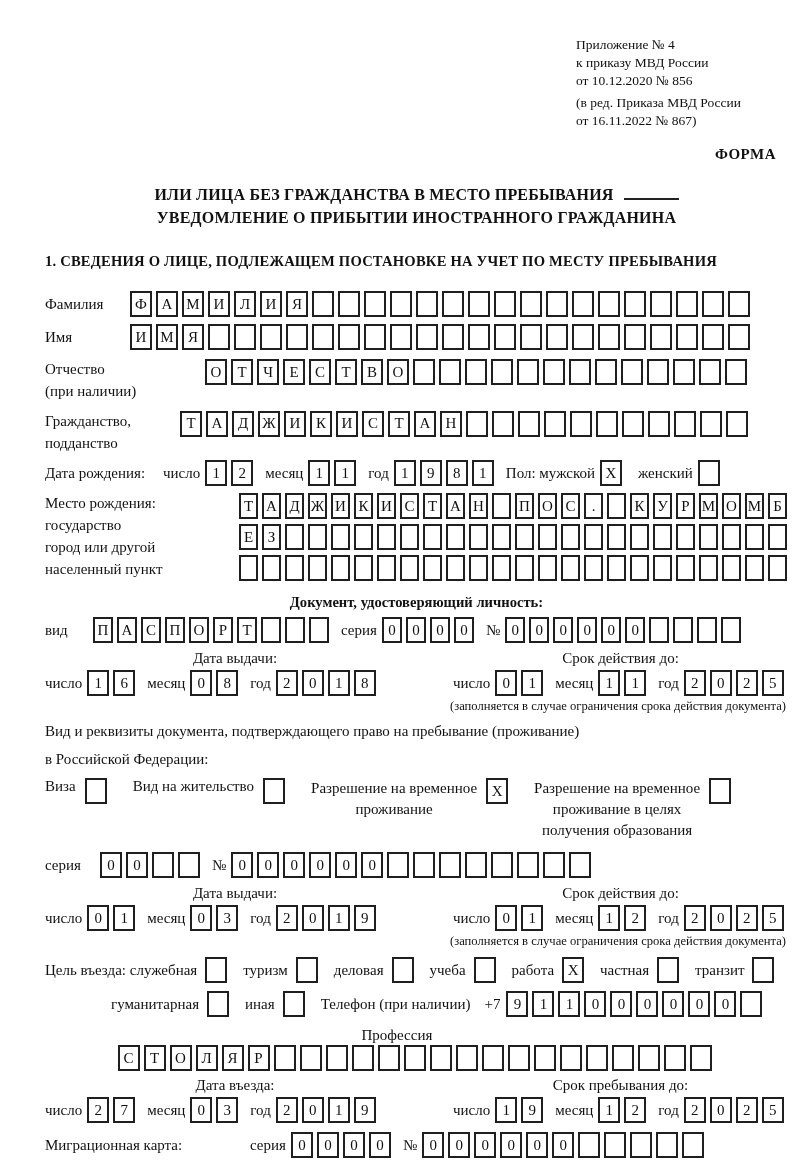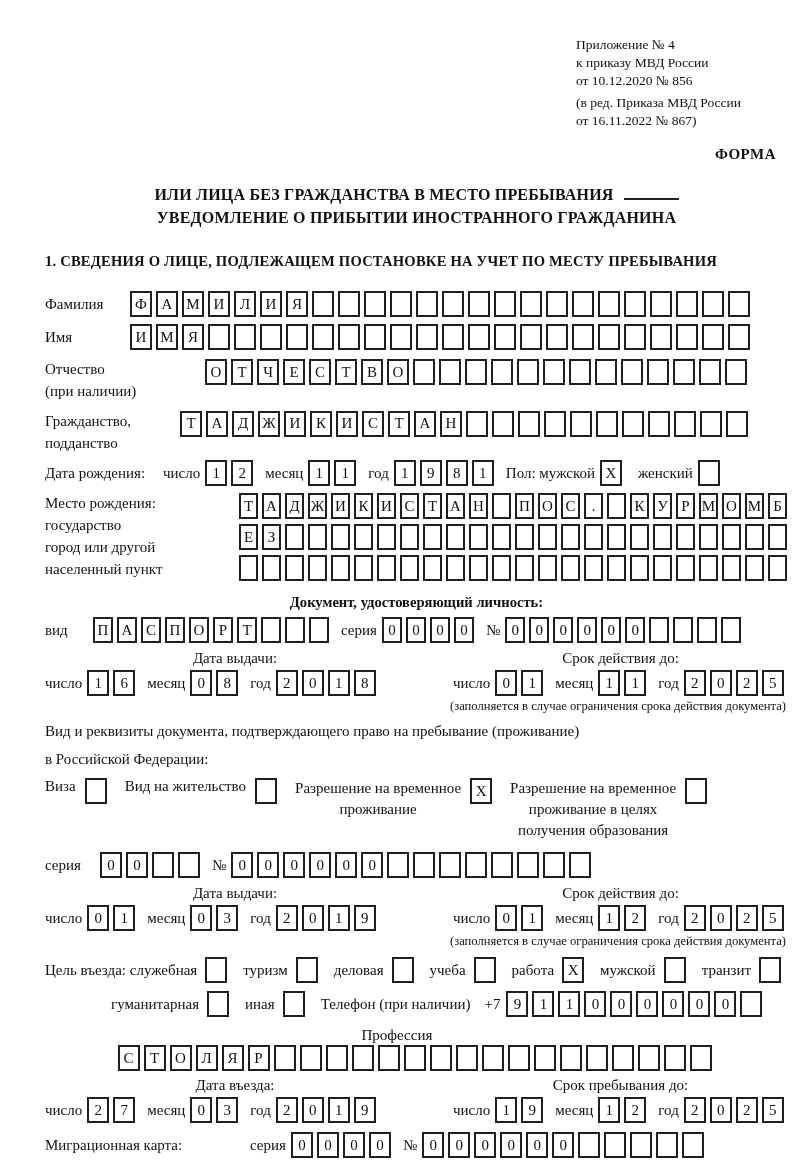--- a/index.html
+++ b/index.html
@@ -53,21 +53,21 @@
   .date-split { display:flex; margin-top:6px; }
   .dcol-left { flex:0 0 380px; }
   .dcol-right { flex:1 1 auto; padding-left:28px; }
   .date-head { text-align:center; margin-bottom:3px; }
   .date-line { display:flex; align-items:center; }
   .note-line { text-align:right; font-size:12.6px; margin-top:3px; padding-right:2px; }
 
   .plain-line { margin-top:7px; line-height:1.4; }
 
   
-  .permits { display:flex; align-items:flex-start; margin-top:8px; column-gap:14px; }
+  .permits { display:flex; align-items:flex-start; margin-top:8px; column-gap:22px; }
   .cb-pair { display:inline-flex; align-items:flex-start; column-gap:9px; }
   .two-line { text-align:center; line-height:1.4; }
 
   
   .purpose-row { display:flex; align-items:center; column-gap:12px; margin-top:8px; }
   .purpose-row .cb-pair { align-items:center; column-gap:8px; }
   .indent66 { margin-left:66px;font-family:Liberation Serif, serif; }
   .phone-group { display:inline-flex; align-items:center; }
   .phone-prefix { margin:0 6px 0 14px; }
 
@@ -564,21 +564,21 @@
           <span class="cell"></span>
         </span>
     </span>
     <span class="cb-pair">
       <span>работа</span>
       <span class="cells">
           <span class="cell">X</span>
         </span>
     </span>
     <span class="cb-pair">
-      <span>мужской</span>
+      <span>частная</span>
       <span class="cells">
           <span class="cell"></span>
         </span>
     </span>
     <span class="cb-pair">
       <span>транзит</span>
       <span class="cells">
           <span class="cell"></span>
         </span>
     </span>

